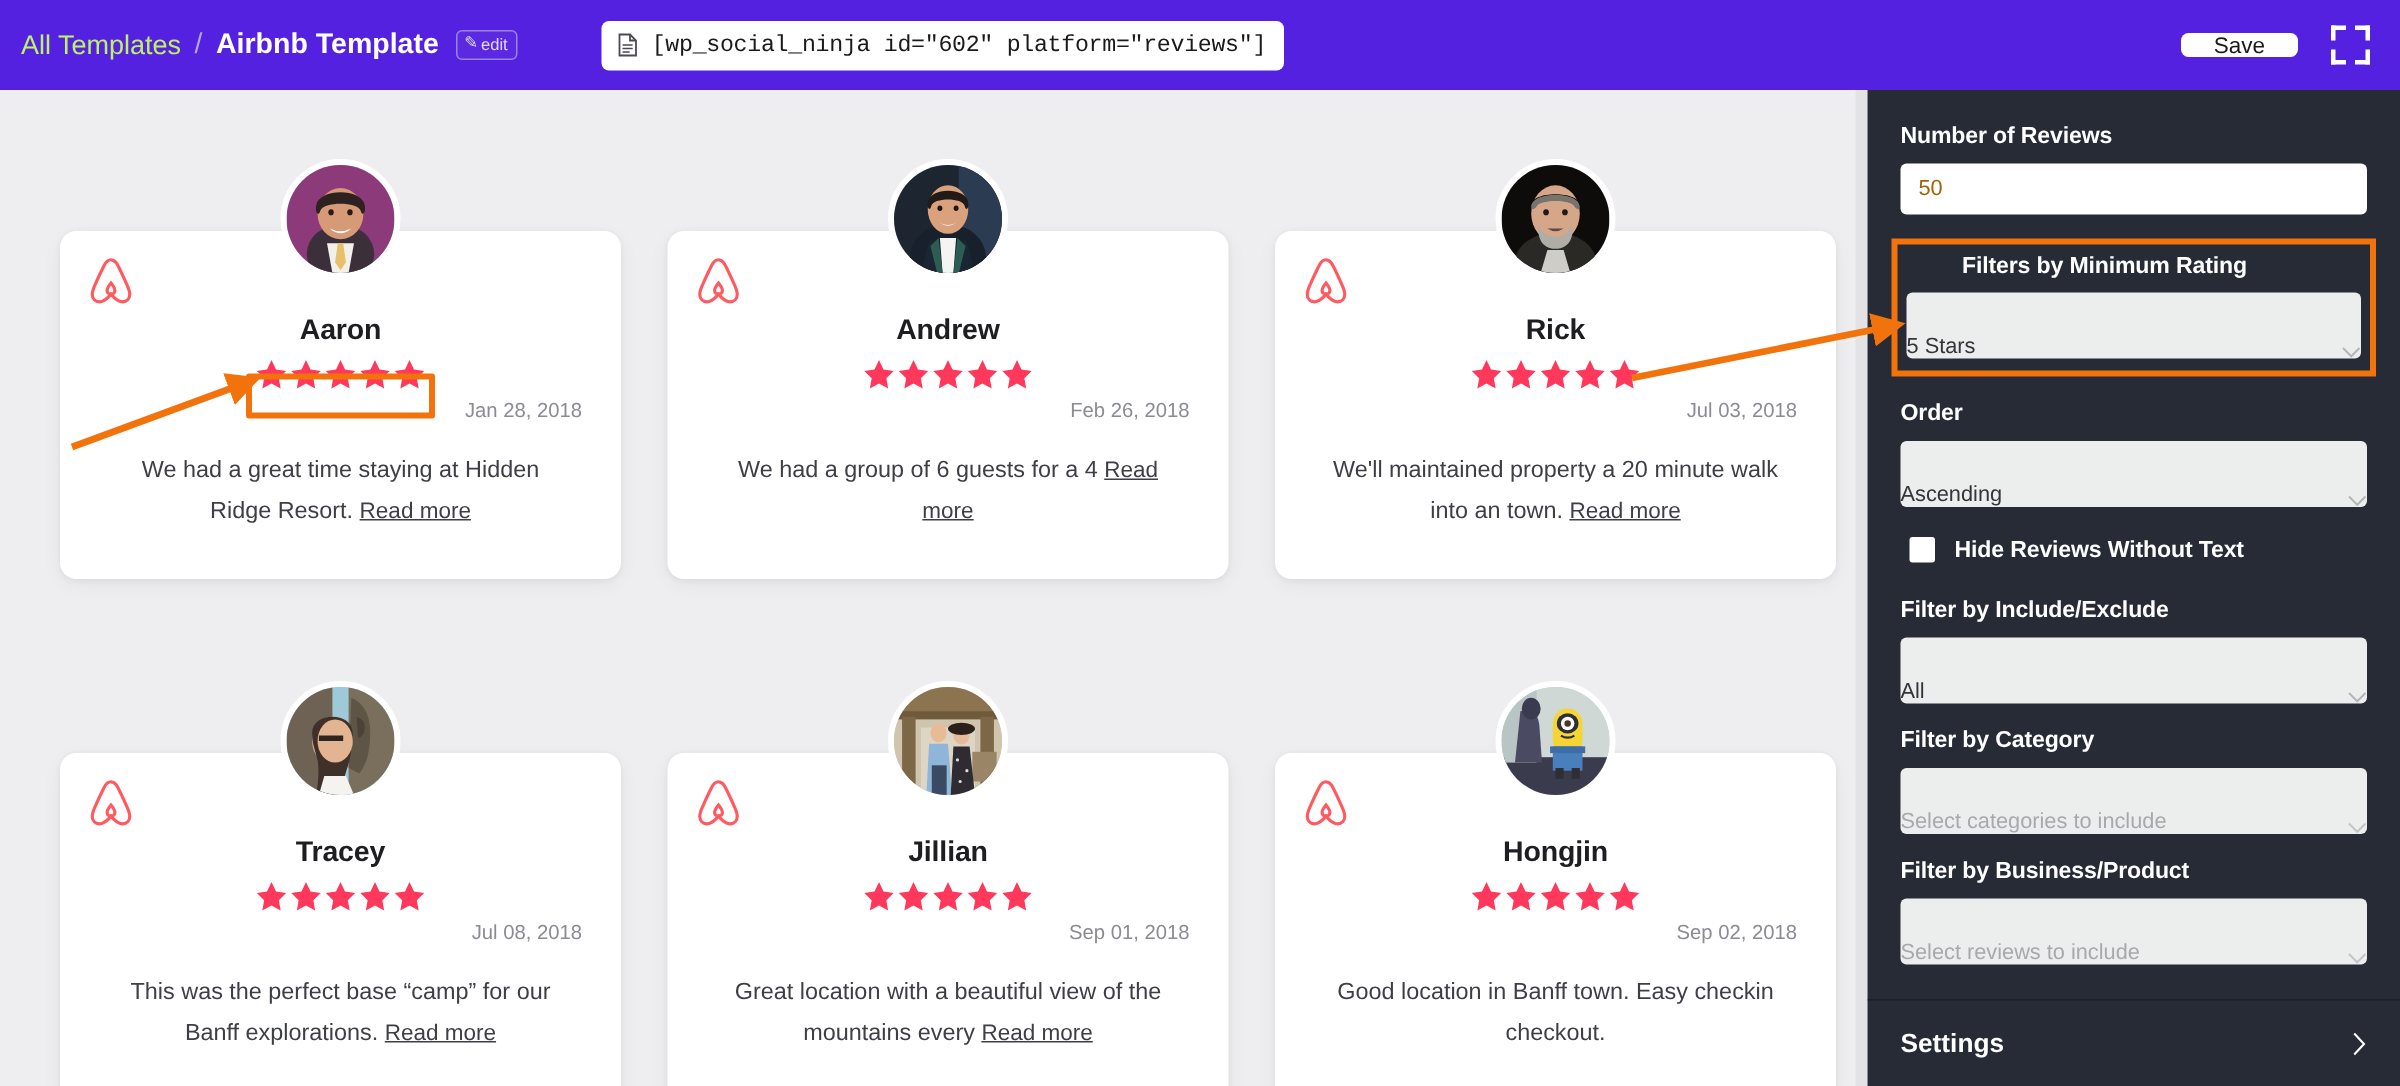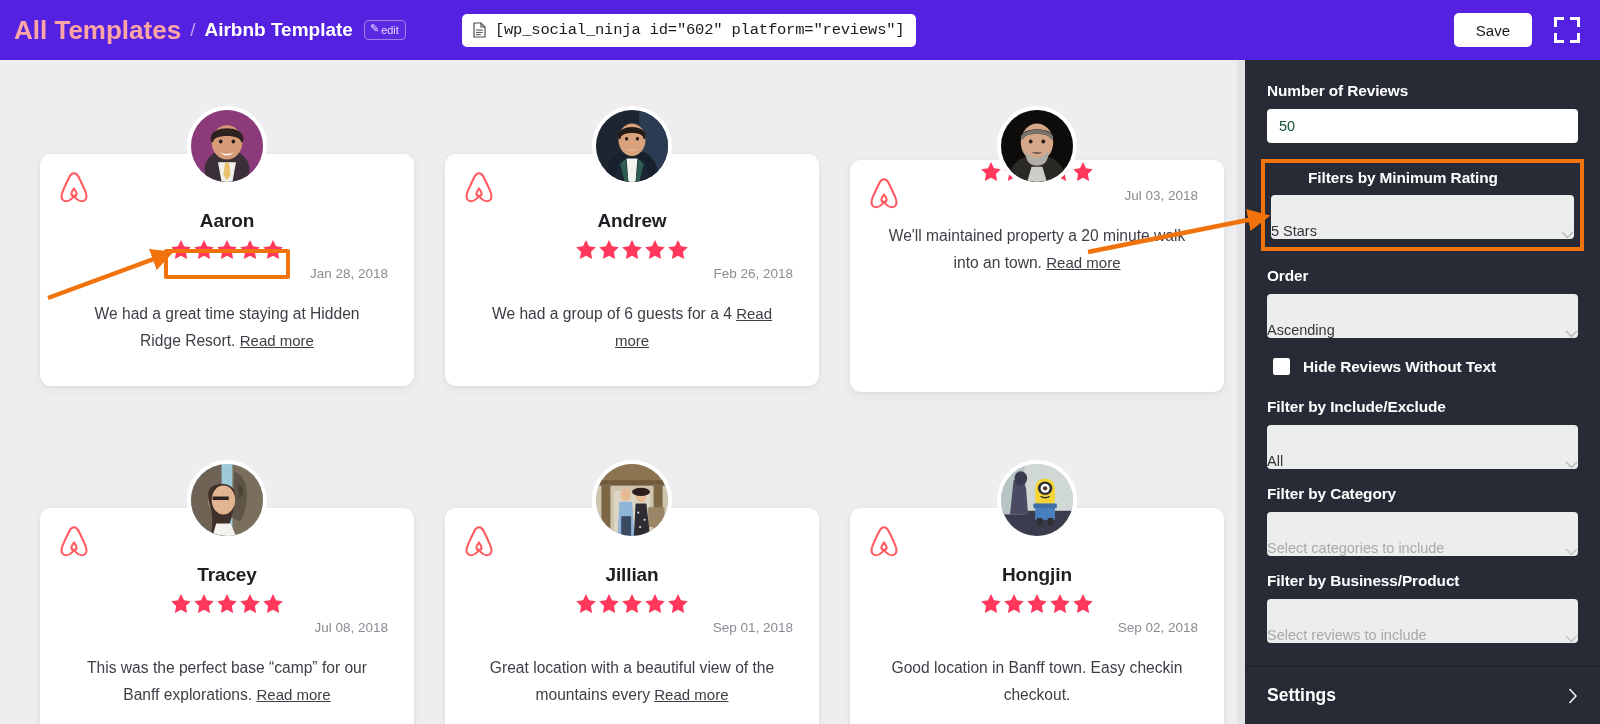--- a/index.html
+++ b/index.html
@@ -32,23 +32,23 @@
     z-index: 20;
   }
 
   .breadcrumb {
     display: flex;
     align-items: center;
     gap: 9px;
     white-space: nowrap;
   }
   .bc-link {
-    color: #fca5a5;
-    font-size: 26px;
-    font-weight: 700;
+    color: #bef264;
+    font-size: 18px;
+    font-weight: 400;
     cursor: pointer;
   }
   .bc-sep {
     color: #b6a2ef;
     font-size: 19px;
     font-weight: 300;
   }
   .bc-current {
     color: #ffffff;
     font-size: 19px;
@@ -104,21 +104,21 @@
     margin-left: auto;
     display: flex;
     align-items: center;
     gap: 22px;
   }
   .save-btn {
     background: #ffffff;
     color: #19191d;
     border: none;
     border-radius: 5px;
-    height: 34px;
+    height: 16px;
     padding: 0 22px;
     font-size: 15px;
     font-family: "Liberation Sans", sans-serif;
     font-weight: 400;
     cursor: pointer;
   }
   .fullscreen-btn {
     width: 26px;
     height: 26px;
     cursor: pointer;
@@ -282,21 +282,21 @@
   .field-group { margin-bottom: 16px; }
 
   .text-input {
     width: 100%;
     height: 34px;
     background: #ffffff;
     border: none;
     border-radius: 4px;
     padding: 0 12px;
     font-size: 14.5px;
-    color: #14532d;
+    color: #a16207;
     font-family: "Liberation Sans", sans-serif;
   }
 
   .select-box {
     width: 100%;
     height: 44px;
     background: #eceded;
     border-radius: 4px;
     display: flex;
     align-items: flex-end;
@@ -528,20 +528,21 @@
               <path d="M34 63h12l5 17H29z" fill="#cfcdc8"></path>
             </svg>
           </div>
           <div class="review-card">
             <span class="airbnb-logo">
               <svg width="32" height="34" viewBox="0 0 32 34">
                 <path d="M16 3.2c2 0 3.3 1.3 4.5 3.6 1.7 3.3 4.4 9.1 6.3 13.4 1.3 3 1.7 4.6 1.7 6 0 2.9-2 5-4.8 5-2 0-3.9-1-5.9-3.1l-1.8-2-1.8 2c-2 2.1-3.9 3.1-5.9 3.1-2.8 0-4.8-2.1-4.8-5 0-1.4.4-3 1.7-6C7.1 15.9 9.8 10.1 11.5 6.8 12.7 4.5 14 3.2 16 3.2z" fill="none" stroke="#ff5a5f" stroke-width="2.1"></path>
                 <path d="M16 18.6c1.6 2 2.6 3.6 2.6 5 0 1.5-1.1 2.5-2.6 2.5s-2.6-1-2.6-2.5c0-1.4 1-3 2.6-5z" fill="none" stroke="#ff5a5f" stroke-width="2.1"></path>
               </svg>
             </span>
+            <div class="reviewer-name">Rick</div>
             <div class="stars">
               <svg width="22" height="21" viewBox="0 0 22 21">
                   <path d="M11 1l3 6.3 6.8 1-4.9 4.8 1.2 6.9L11 16.7 4.9 20l1.2-6.9L1.2 8.3l6.8-1z" fill="#ff385c"></path>
                 </svg>
               <svg width="22" height="21" viewBox="0 0 22 21">
                   <path d="M11 1l3 6.3 6.8 1-4.9 4.8 1.2 6.9L11 16.7 4.9 20l1.2-6.9L1.2 8.3l6.8-1z" fill="#ff385c"></path>
                 </svg>
               <svg width="22" height="21" viewBox="0 0 22 21">
                   <path d="M11 1l3 6.3 6.8 1-4.9 4.8 1.2 6.9L11 16.7 4.9 20l1.2-6.9L1.2 8.3l6.8-1z" fill="#ff385c"></path>
                 </svg>

